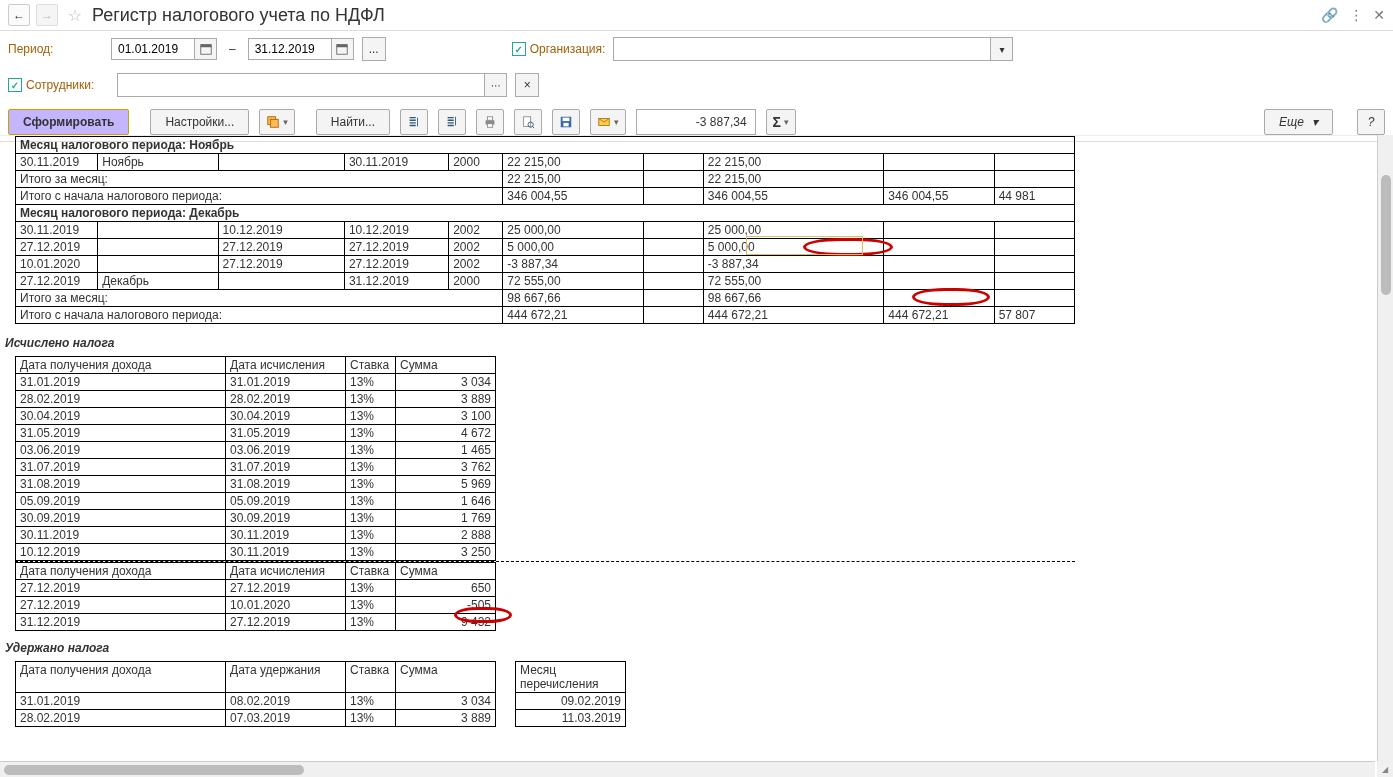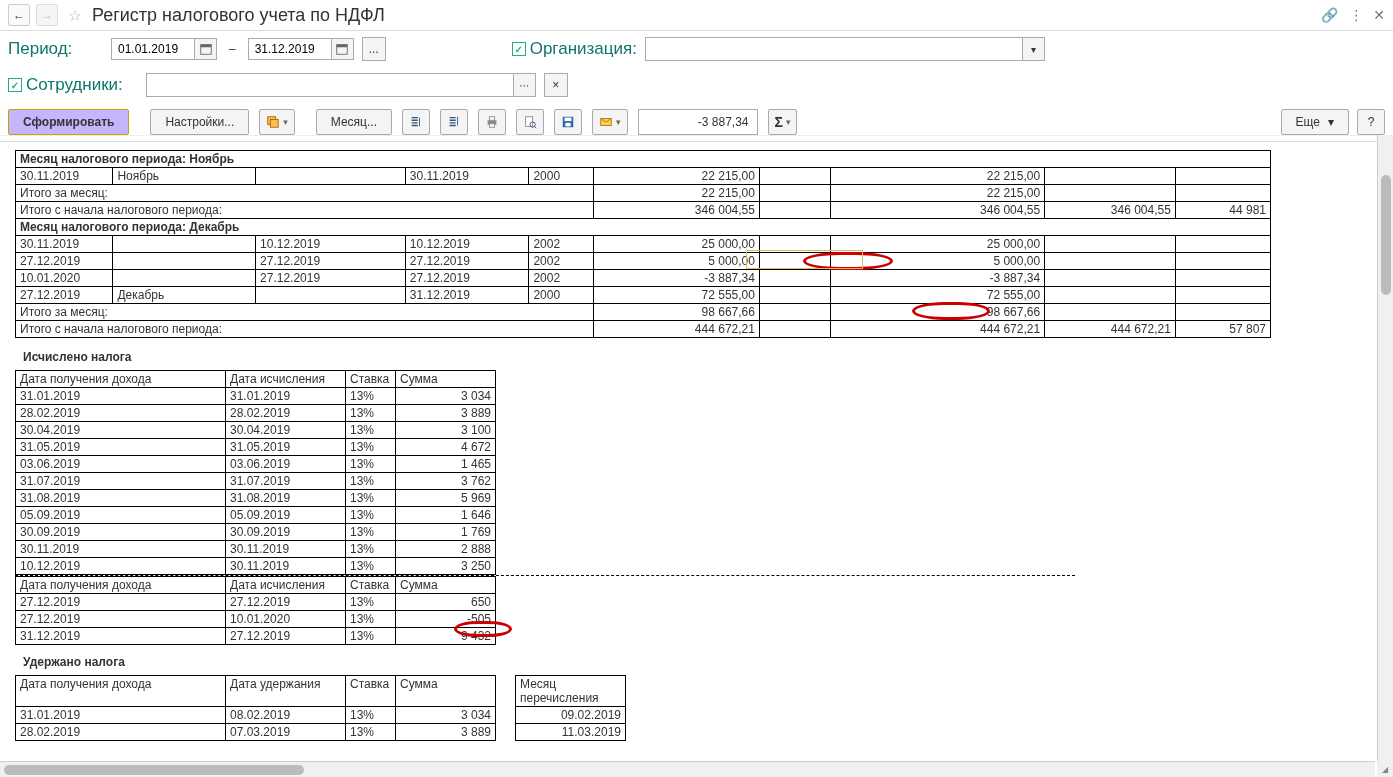--- a/index.html
+++ b/index.html
@@ -25,21 +25,21 @@
   }
   .nav-btn.disabled { color: #bbb; border-color: #ddd; background:#f5f5f5; cursor: default;}
   .star-btn { width:22px;height:22px;display:inline-flex;align-items:center;justify-content:center;color:#bbb;font-size:16px;cursor:pointer;}
   .title { font-size: 18px; font-weight: 400; flex: 1;}
   .title-right { display:flex; gap:10px; align-items:center; }
   .title-right span { cursor:pointer; color:#777; font-size:14px;}
   .filter-row {
     display: flex; align-items: center;
     padding: 6px 8px; gap: 8px;
   }
-  .label { font-size: 17px; color: #0f766e; }
+  .label { font-size: 12px; color: #a16207; }
   .dateinput {
     display:flex; align-items:stretch; border:1px solid #aaa;
   }
   .dateinput input {
     border:none; padding: 3px 6px; font-size:12px; width:82px; outline:none;
   }
   .dateinput .cal-btn {
     width:22px; border-left:1px solid #aaa; background:#f4f4f4;
     display:flex;align-items:center;justify-content:center;cursor:pointer;
   }
@@ -73,39 +73,39 @@
     border:1px solid #aaa; background:#f4f4f4; height:26px; min-width:28px;
     display:inline-flex;align-items:center;justify-content:center;cursor:pointer;
     border-radius:2px; font-size:12px; padding:0 6px;
   }
   .icon-btn .drop { font-size:9px; margin-left:3px; color:#666;}
   .sum-box {
     border:1px solid #aaa; height:26px; width:120px;
     display:flex;align-items:center;justify-content:flex-end;
     padding:0 8px; font-size:12px;
   }
-  .right-tools { margin-left:auto; display:flex; gap:8px; }
+  .right-tools { margin-left:auto; display:flex; gap:24px;font-style:italic; }
 
   .report-area {
     position: absolute;
     top: 135px; left:0; right:0; bottom:16px;
     overflow: auto;
     border-top:1px solid #eee;
   }
   .report-inner { width:1365px; padding-bottom:20px; }
 
   table.rep { border-collapse: collapse; font-size: 12px; }
   table.rep td, table.rep th {
     border: 1px solid #000; padding: 1px 4px; height:16px; vertical-align: top;
     text-align:left; font-weight:normal;
   }
-  table.main { width:1256px; margin:14px 0 2px 15px; }
-  table.main td.num { text-align:right; }
+  table.main { width:1060px; margin:0 0 2px 15px; }
+  table.main td.num { text-align:left; }
   table.main tr.hdr td { font-weight:bold; }
-  .section-title { font-weight:bold; padding: 10px 0 6px 23px; font-size:12px; }
+  .section-title { font-weight:bold; padding: 10px 0 6px 5px; font-size:12px;font-style:italic; }
   table.calc { margin-left:15px; }
   table.calc td.num { text-align:right; }
   .dashed { border-bottom:1px dashed #000; height:1px; margin-left:15px;}
   table.withheld { margin-left:15px; }
   table.withheld td.num { text-align:right; }
 
   .annot { position:absolute; border:3px solid #c00; border-radius:50%/60%; pointer-events:none; }
 
   .hscroll {
     position:absolute; left:0; right:18px; bottom:0; height:16px;
@@ -187,21 +187,21 @@
   <div class="tool-sep"></div>
   <div class="btn">Настройки...</div>
   <div class="icon-btn">
     <svg class="ico" viewBox="0 0 16 16">
         <rect x="2" y="2" width="9" height="9" fill="#fb5" stroke="#a60"></rect>
         <rect x="5" y="5" width="9" height="9" fill="#fb5" stroke="#a60"></rect>
       </svg>
     <span class="drop">▾</span>
   </div>
   <div class="tool-sep"></div>
-  <div class="btn">Месяц...</div>
+  <div class="btn">Найти...</div>
   <div class="icon-btn">
     <svg class="ico" viewBox="0 0 16 16">
         <path d="M3 3h7M3 6h7M3 9h7M3 12h7" stroke="#357" stroke-width="1.5"></path>
         <path d="M12 3v10" stroke="#357"></path>
       </svg>
   </div>
   <div class="icon-btn">
     <svg class="ico" viewBox="0 0 16 16">
         <path d="M3 3h7M3 6h7M3 9h7M3 12h7" stroke="#357" stroke-width="1.5"></path>
         <path d="M12 12V2" stroke="#357"></path>

